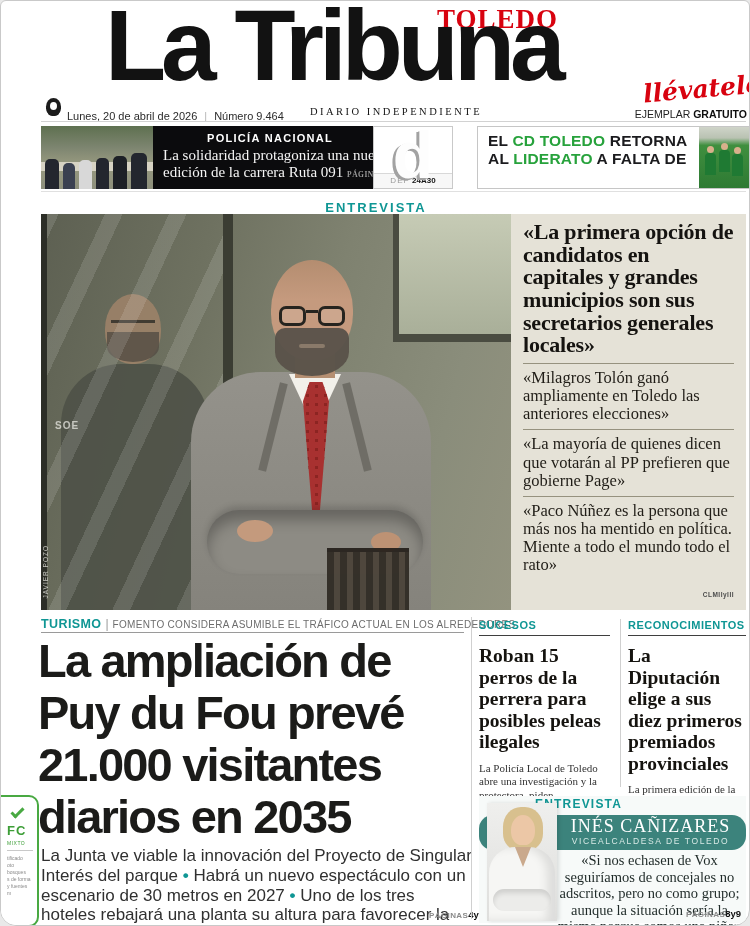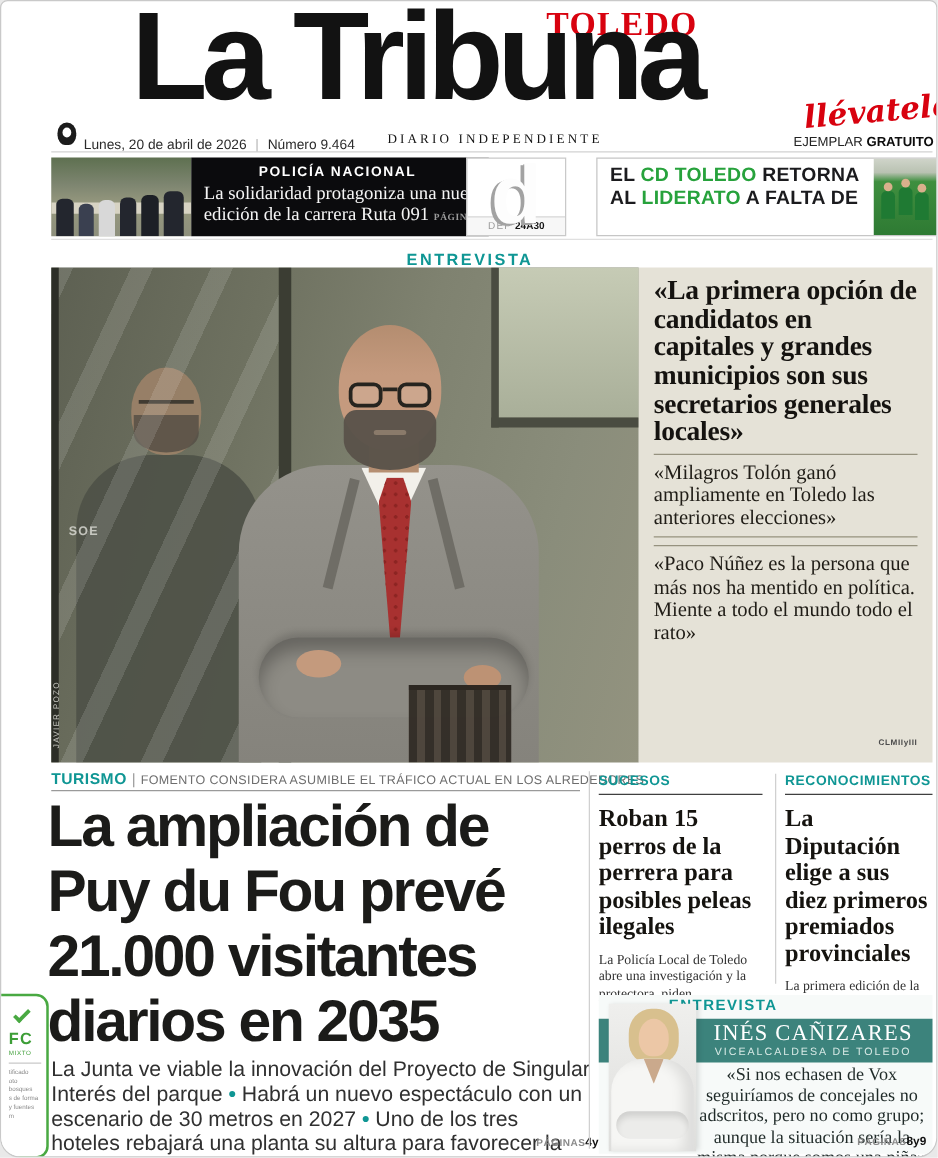--- a/index.html
+++ b/index.html
@@ -154,21 +154,21 @@
   .brief .bhl { margin-top:9px; font-family:Liberation Serif, serif; font-weight:bold;
     font-size:19.5px; line-height:21.5px; color:#15130f; }
   .brief .bbody { margin-top:9px; font-family:"Liberation Serif", serif; font-size:11px;
     line-height:13.8px; color:#333; }
 
   
   .binter { left:478px; top:795px; width:267px; height:127px; background:#f7faf9; }
   .binter .bik { position:absolute; left:56px; top:1px; font-size:12px; font-weight:bold;
     letter-spacing:1.2px; color:#0f9694; }
   .binter .band { position:absolute; left:0; right:0; top:19px; height:35px; background:#3c837c;
-    text-align:center; padding-left:76px; }
+    text-align:center; padding-left:76px;border-radius:14px; }
   .binter .bname { font-family:"Liberation Serif", serif; font-size:18px; color:#ffffff;
     letter-spacing:1px; line-height:20px; margin-top:1px; }
   .binter .brole { font-size:8.5px; color:#d8eae6; letter-spacing:1.6px; }
   .binter .bquote { position:absolute; left:78px; right:4px; top:56px;
     font-family:"Liberation Serif", serif; font-size:14.5px; line-height:16.5px;
     color:#1f2a28; text-align:center; }
   .binter .bpages { position:absolute; right:5px; bottom:2px; }
   .wphoto { position:absolute; left:8px; top:7px; width:70px; height:118px; z-index:3; overflow:hidden;
     background:linear-gradient(180deg,#efefed 0%,#dededc 100%); box-shadow:2px 0 4px rgba(0,0,0,.12); }
   .wp { position:absolute; }
@@ -272,20 +272,21 @@
     <div class="ph radiator"></div>
   </div>
   <div class="abs credit">JAVIER POZO</div>
 
   <div class="abs int-box">
     <div class="int-quotes">
       <div class="lead-q">«La primera opción de candidatos en capitales y grandes municipios son sus secretarios generales locales»</div>
       <div class="q-rule"></div>
       <div class="small-q">«Milagros Tolón ganó ampliamente en Toledo las anteriores elecciones»</div>
       <div class="q-rule"></div>
+      <div class="small-q">«La mayoría de quienes dicen que votarán al PP prefieren que gobierne Page»</div>
       <div class="q-rule"></div>
       <div class="small-q">«Paco Núñez es la persona que más nos ha mentido en política. Miente a todo el mundo todo el rato»</div>
       <div class="clm-ref">CLMIIyIII</div>
     </div>
   </div>
 
   <div class="abs kicker-row">
     <span class="k">TURISMO</span><span class="ksep">|</span><span class="krest">FOMENTO CONSIDERA ASUMIBLE EL TRÁFICO ACTUAL EN LOS ALREDEDORES</span>
   </div>
   <div class="abs kicker-underline"></div>

